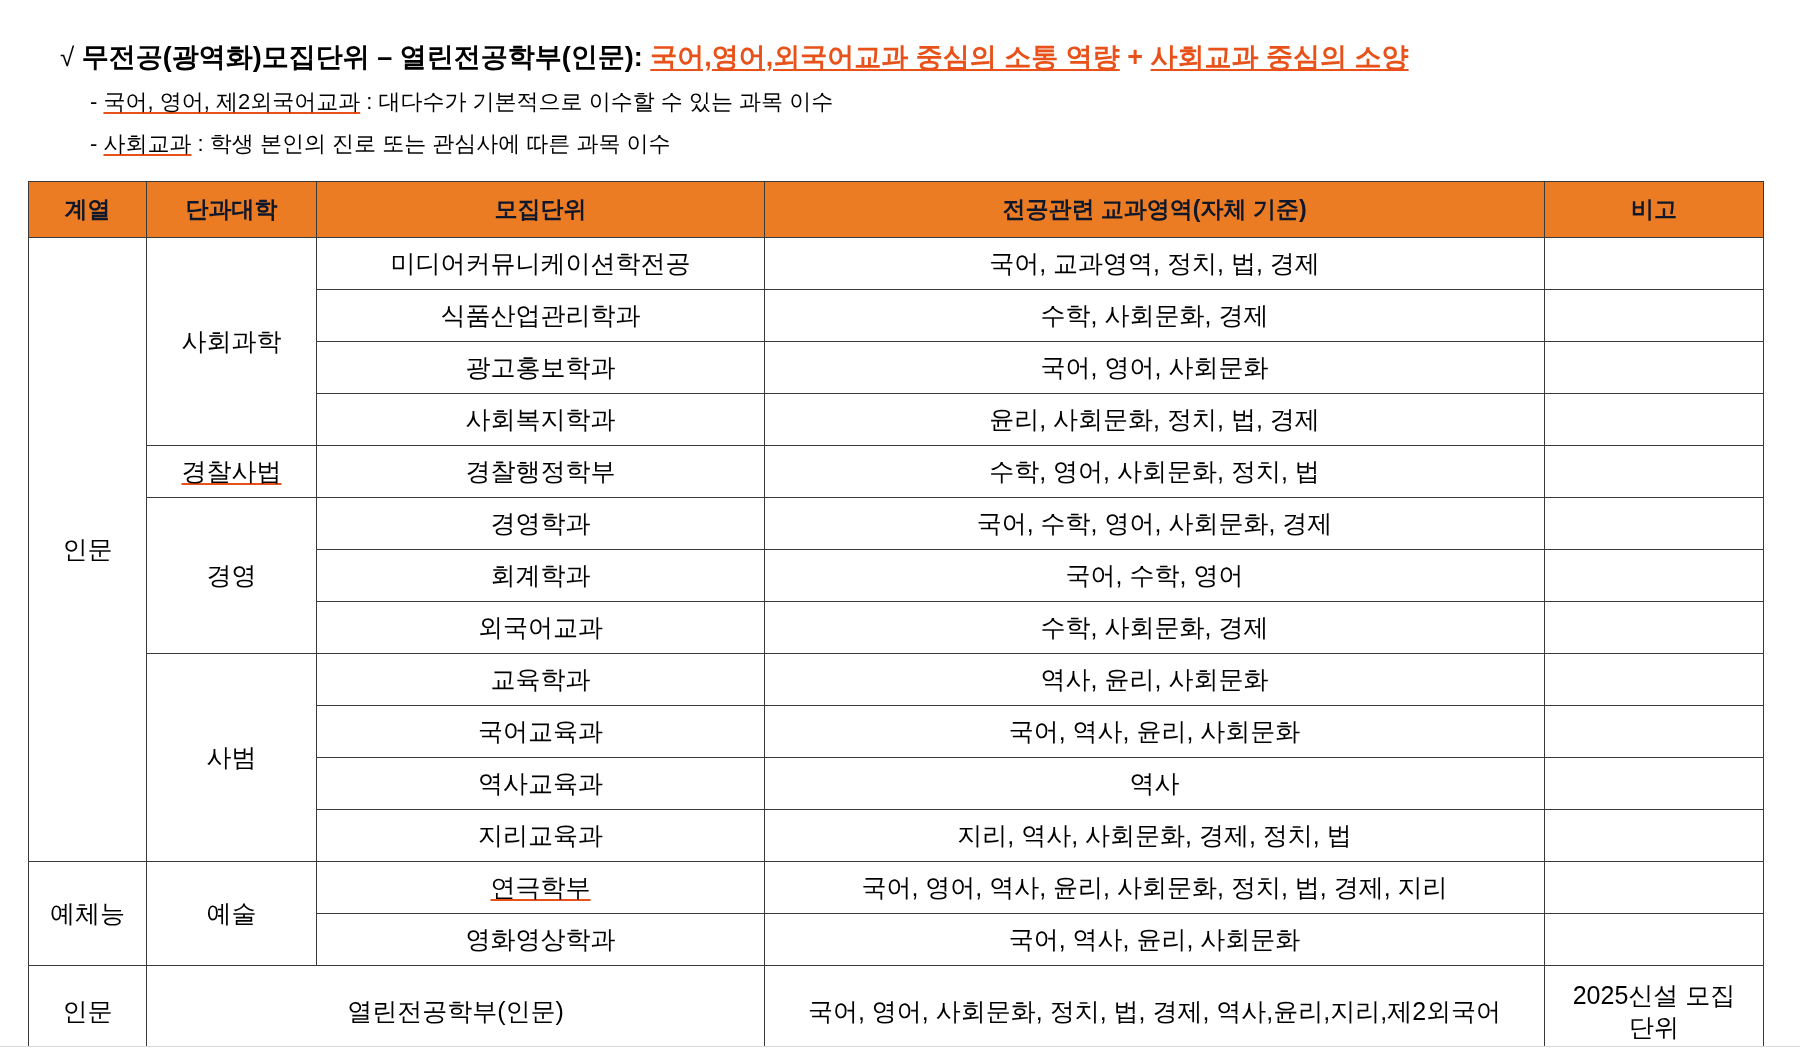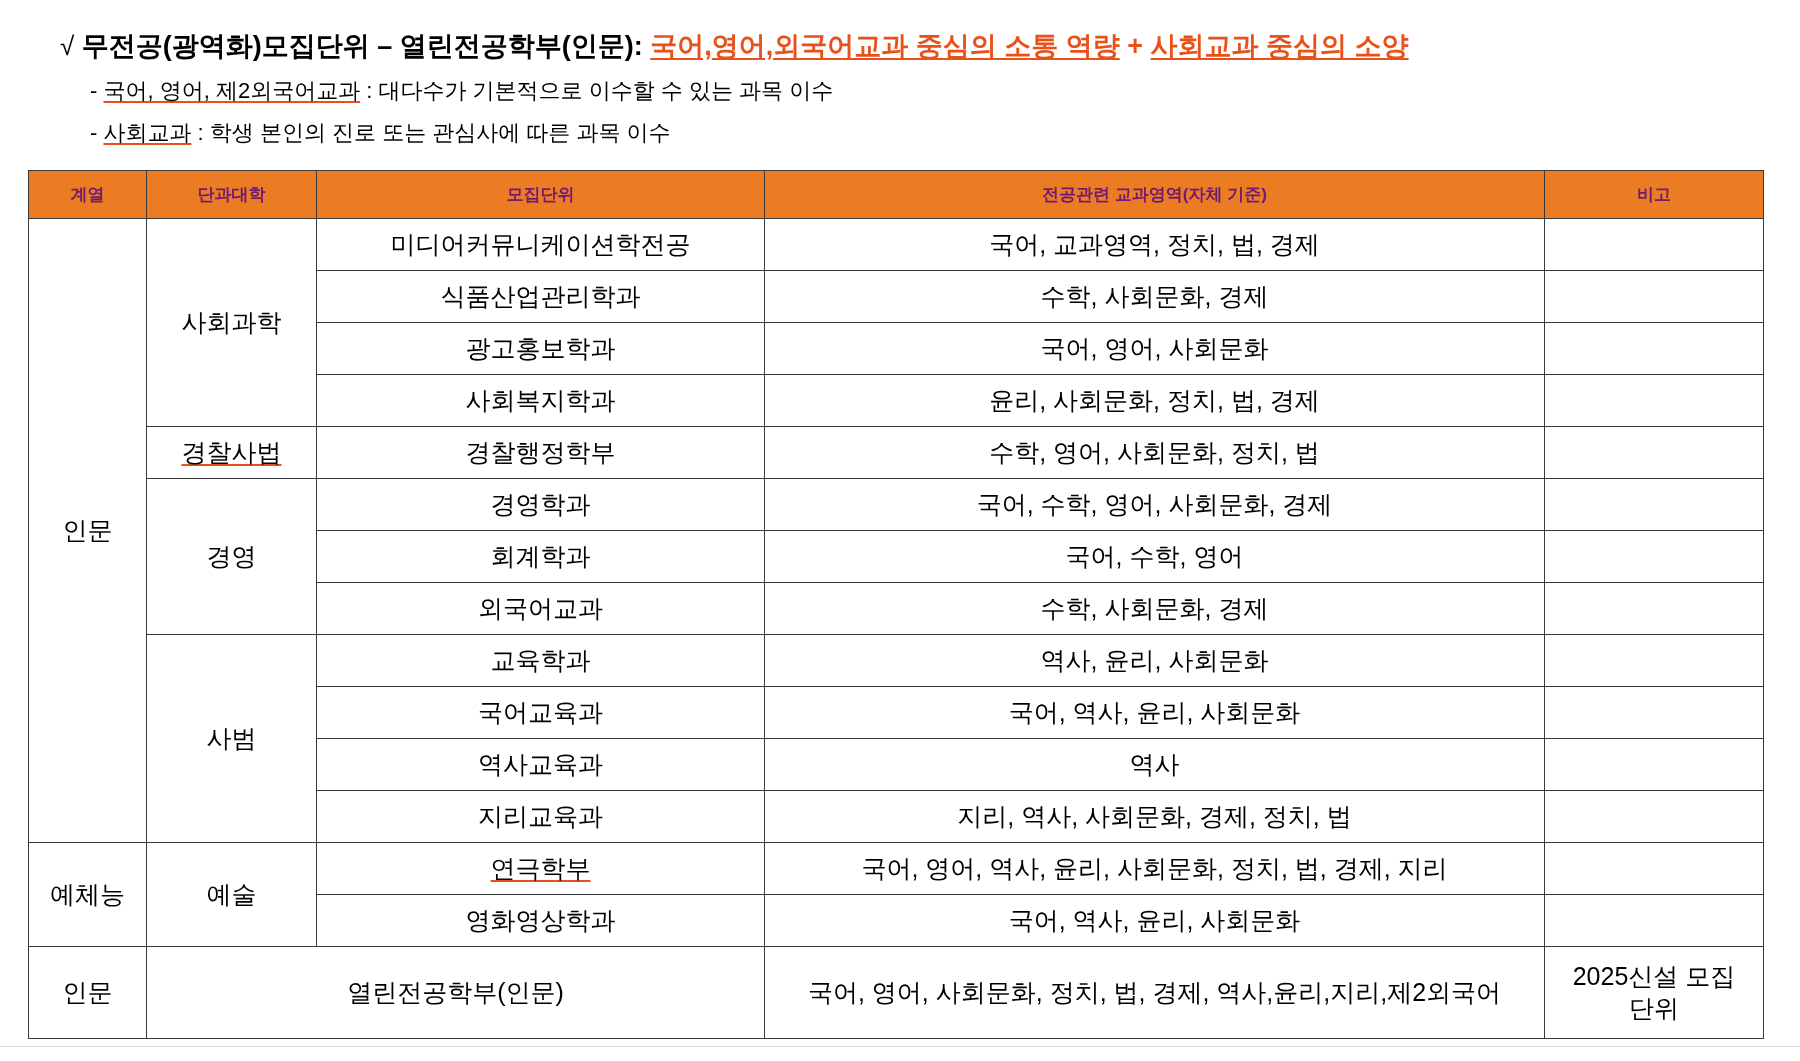--- a/index.html
+++ b/index.html
@@ -13,21 +13,21 @@
     font-family: "Liberation Sans", sans-serif;
     color: #000000;
     overflow: hidden;
   }
   .page {
     position: relative;
     width: 1800px;
     height: 1061px;
     background: #ffffff;
     box-sizing: border-box;
-    padding: 20px 28px 0 28px;
+    padding: 31px 28px 0 28px;
   }
 
   
   .heading {
     font-size: 27px;
     font-weight: bold;
     line-height: 1.35;
     margin: 8px 0 0 32px;
     white-space: nowrap;
   }
@@ -66,23 +66,23 @@
   table.grid th, table.grid td {
     border: 1px solid #3a3a3a;
     text-align: center;
     vertical-align: middle;
     font-size: 25px;
     padding: 9px 4px;
     background: #ffffff;
   }
   table.grid th {
     background: #ec7c23;
-    color: #701a75;
+    color: #0f172a;
     font-weight: bold;
-    font-size: 17px;
+    font-size: 23px;
     padding: 12px 4px;
     border-color: #3a3a3a;
   }
   col.c-series  { width: 118px; }
   col.c-college { width: 170px; }
   col.c-unit    { width: 448px; }
   col.c-subject { width: 780px; }
   col.c-note    { width: 219px; }
 
   td.cell-ul span.ul {

